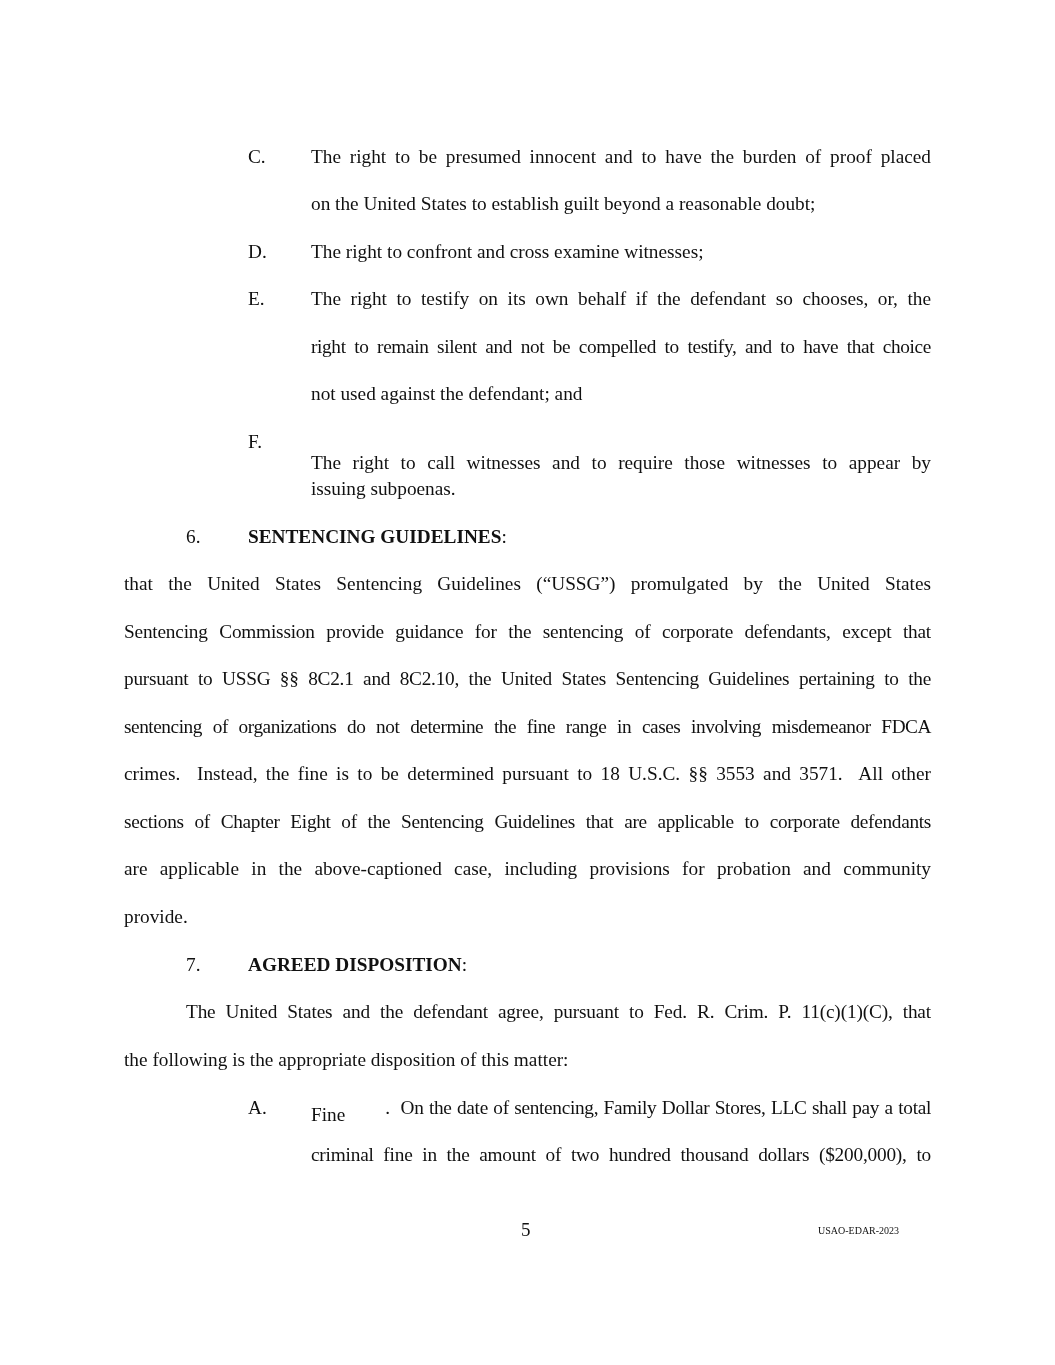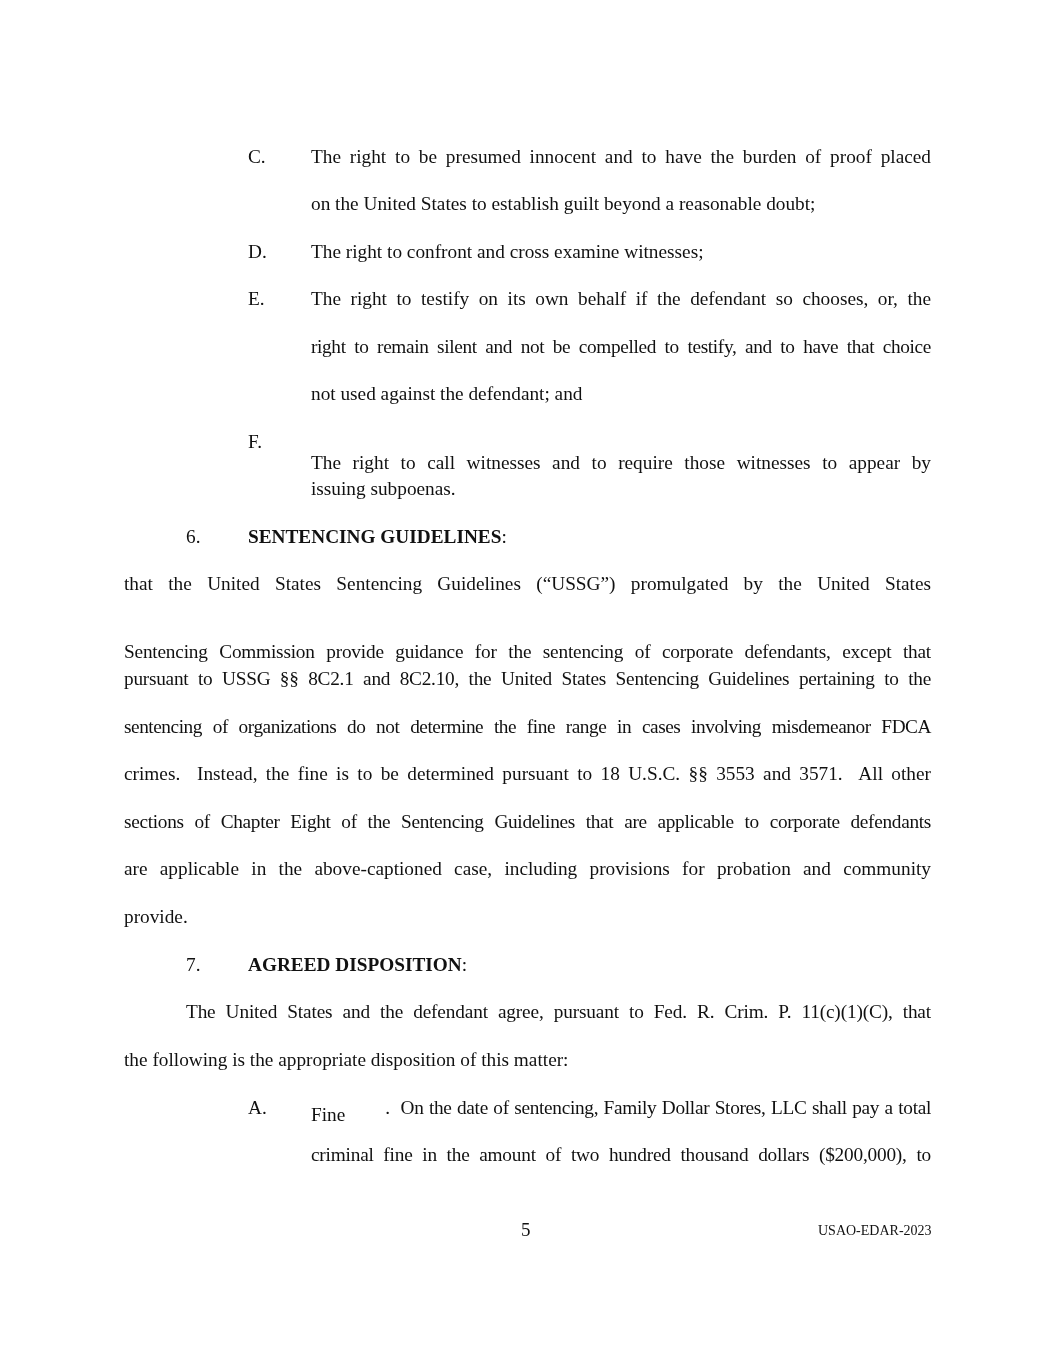--- a/index.html
+++ b/index.html
@@ -11,21 +11,21 @@
   .line {
     position: absolute; white-space: nowrap; line-height: 22px;
   }
   .just {
     text-align: justify; text-align-last: justify; white-space: normal;
   }
   .lbl { position: absolute; line-height: 22px; }
   .ul { text-underline-offset: 2px; margin-top: 7px; }
   .b { font-weight: bold; }
   .footer-num { position: absolute; left: 521px; top: 1219px; font-size: 19px; line-height: 22px; }
-  .footer-id { position: absolute; left: 818px; top: 1223px; font-size: 14px; line-height: 16px; }
+  .footer-id { position: absolute; left: 818px; top: 1223px; font-size: 10px; line-height: 16px; }
 </style>
 </head>
 <body>
 
 <div class="page">
 
   <div>
     <span class="lbl" style="left:248px; top:146px;">C.</span>
     <div class="line just" style="left:311px; top:146px; width:620px;">The right to be presumed innocent and to have the burden of proof placed</div>
     <div class="line" style="left:311px; top:193px;">on the United States to establish guilt beyond a reasonable doubt;</div>
@@ -48,21 +48,21 @@
     <div class="line just" style="left:311px; top:431px; width:620px;margin-top:21px;">The right to call witnesses and to require those witnesses to appear by</div>
     <div class="line" style="left:311px; top:478px;">issuing subpoenas.</div>
   </div>
 
   <div>
     <span class="lbl" style="left:186px; top:526px;">6.</span>
     <div class="line" style="left:248px; top:526px; width:683px; display:flex; justify-content:space-between;">
       <span><span class="b ul">SENTENCING GUIDELINES</span>:</span>
     </div>
     <div class="line just" style="left:124px; top:573px; width:807px;">that the United States Sentencing Guidelines (“USSG”) promulgated by the United States</div>
-    <div class="line just" style="left:124px; top:621px; width:807px; letter-spacing:-0.2px;margin-top:20px;">Sentencing Commission provide guidance for the sentencing of corporate defendants, except that</div>
+    <div class="line just" style="left:124px; top:621px; width:807px; letter-spacing:-0.2px;">Sentencing Commission provide guidance for the sentencing of corporate defendants, except that</div>
     <div class="line just" style="left:124px; top:668px; width:807px; letter-spacing:-0.25px;">pursuant to USSG §§ 8C2.1 and 8C2.10, the United States Sentencing Guidelines pertaining to the</div>
     <div class="line just" style="left:124px; top:716px; width:807px; letter-spacing:-0.45px;">sentencing of organizations do not determine the fine range in cases involving misdemeanor FDCA</div>
     <div class="line just" style="left:124px; top:763px; width:807px; white-space:pre;">crimes.  Instead, the fine is to be determined pursuant to 18 U.S.C. §§ 3553 and 3571.  All other</div>
     <div class="line just" style="left:124px; top:811px; width:807px; letter-spacing:-0.3px;">sections of Chapter Eight of the Sentencing Guidelines that are applicable to corporate defendants</div>
     <div class="line just" style="left:124px; top:858px; width:807px;">are applicable in the above-captioned case, including provisions for probation and community</div>
     <div class="line" style="left:124px; top:906px;">provide.</div>
   </div>
 
   <div>
     <span class="lbl" style="left:186px; top:954px;">7.</span>

